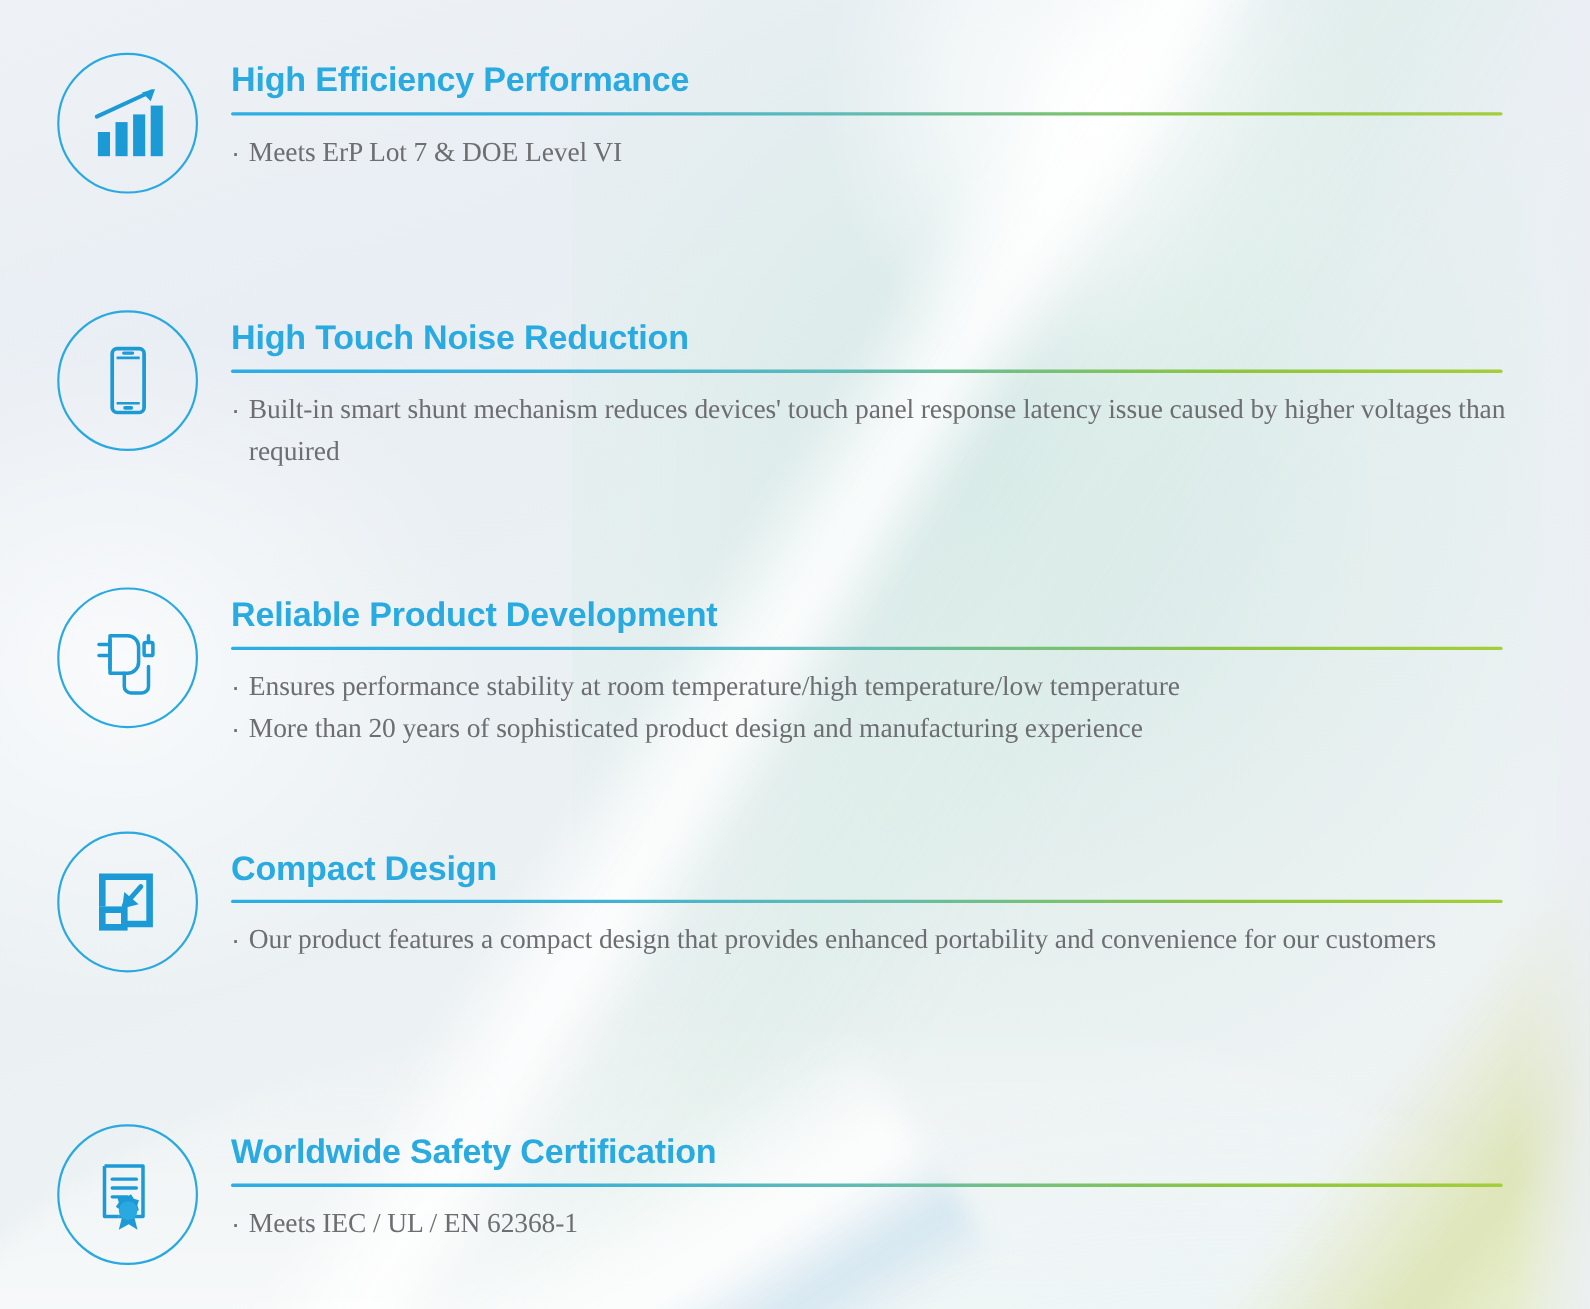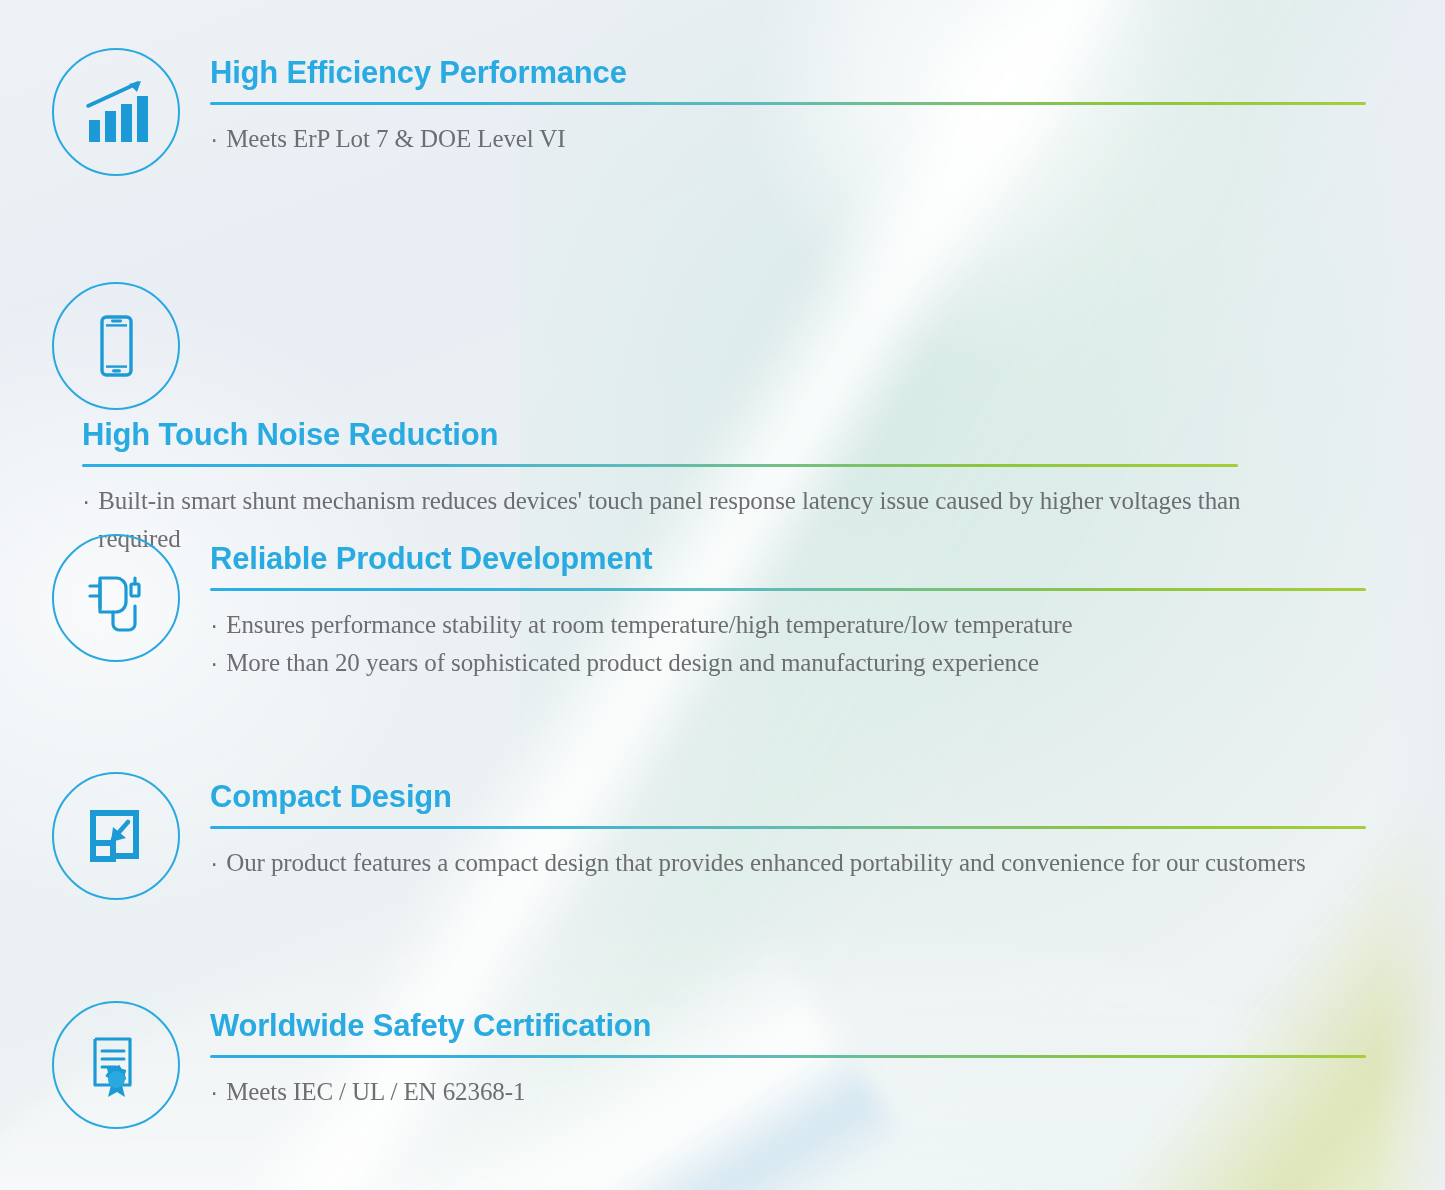--- a/index.html
+++ b/index.html
@@ -236,24 +236,24 @@
     flex:0 0 auto;
     color:#6D6E71;
     margin-right:8px;
     font-size:25px;
     line-height:1.55;
   }
   .line-text { flex:1 1 auto;font-family:Liberation Serif, serif; }
 
   
   #row-0 { top:48px; }
-  #row-1 { top:282px;flex-direction:column; }
+  #row-1 { top:282px; }
   #row-2 { top:534px; }
-  #row-3 { top:772px; }
-  #row-4 { top:1001px; }
+  #row-3 { top:756px;align-items:center; }
+  #row-4 { top:1022px; }
 
   
   #row-0 .feature-rule { width:1156px; }
   #row-1 .feature-rule { width:1156px; }
   #row-2 .feature-rule { width:1156px; }
   #row-3 .feature-rule { width:1156px; }
   #row-4 .feature-rule { width:1156px; }
 </style>
 </head>
 <body>

